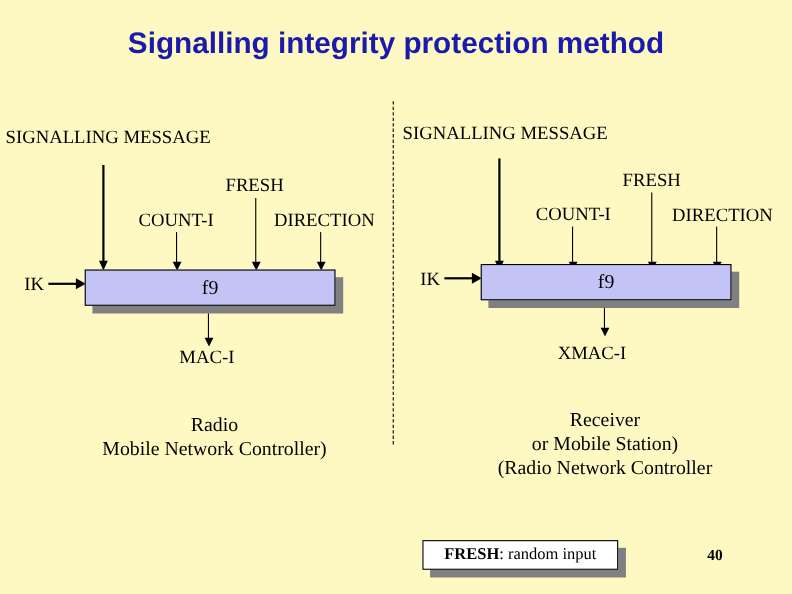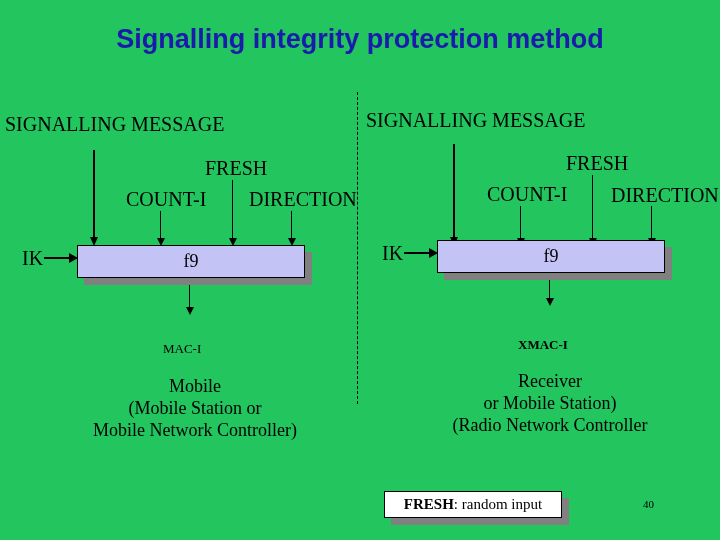--- a/index.html
+++ b/index.html
@@ -4,21 +4,21 @@
 <style>
   html, body {
     margin: 0;
     padding: 0;
     background: #ffffff;
   }
   #slide {
     position: relative;
     width: 720px;
     height: 540px;
-    background: #22c55e;
+    background: #fef9c3;
     overflow: hidden;
     font-family: "Liberation Serif", "DejaVu Serif", serif;
     color: #000000;
   }
   .abs { position: absolute; }
 
   
   #title {
     left: 0;
     top: 24px;
@@ -36,26 +36,26 @@
   #divider {
     left: 357px;
     top: 92px;
     width: 0px;
     height: 312px;
     border-left: 1px dashed #000000;
   }
 
   
   .lbl {
-    font-size: 20px;
+    font-size: 17px;
     line-height: 15px;
     white-space: nowrap;
     color: #000000;
   }
-  .lbl-sm { font-size: 13px; margin-top: 24px; }
+  .lbl-sm { font-size: 17px; }
 
   
   .varrow {
     width: 1px;
     background: #000000;
   }
   .varrow::after {
     content: "";
     position: absolute;
     left: -3.5px;
@@ -122,22 +122,23 @@
     align-items: center;
     justify-content: center;
     padding: 0 6px;
     font-size: 15px;
     white-space: nowrap;
   }
   #legend-box b { font-weight: bold; }
 
   
   #page-number {
-    font-size: 11px;
+    font-size: 14px;
     color: #000000;
+    font-weight: bold;
   }
 </style>
 </head>
 <body>
 
 <div id="slide">
 
   <div class="abs" id="title">Signalling integrity protection method</div>
 
   <div class="abs" id="divider"></div>
@@ -159,22 +160,21 @@
   <div class="abs harrow" style="left:44px; top:257px; width:26px;"></div>
 
   <div class="abs fnbox" style="left:77px; top:245px; width:228px; height:33px;">
     <span>f9</span>
   </div>
 
   <div class="abs varrow" style="left:189px; top:285px; height:23px;"></div>
   <div class="abs lbl lbl-sm" style="left:163px; top:317px;">MAC-I</div>
 
   <div class="abs caption" style="left:30px; top:375px; width:330px;">
-    <div>Mobile</div>
-    <div>(Mobile Station or</div>
+    <div>Radio</div>
     <div>Mobile Network Controller)</div>
   </div>
 
   <div class="abs lbl" style="left:366px; top:113px;">SIGNALLING MESSAGE</div>
 
   <div class="abs lbl" style="left:566px; top:156px;">FRESH</div>
 
   <div class="abs lbl" style="left:487px; top:187px;">COUNT-I</div>
 
   <div class="abs lbl" style="left:611px; top:188px;">DIRECTION</div>
@@ -185,21 +185,21 @@
   <div class="abs varrow" style="left:520px; top:206px; height:33px;"></div>
   <div class="abs varrow" style="left:592px; top:175px; height:64px;"></div>
   <div class="abs varrow" style="left:651px; top:206px; height:33px;"></div>
   <div class="abs harrow" style="left:404px; top:252px; width:26px;"></div>
 
   <div class="abs fnbox" style="left:437px; top:240px; width:228px; height:33px;">
     <span>f9</span>
   </div>
 
   <div class="abs varrow" style="left:549px; top:280px; height:19px;"></div>
-  <div class="abs lbl lbl-sm" style="left:518px; top:313px;font-weight:bold;">XMAC-I</div>
+  <div class="abs lbl lbl-sm" style="left:507px; top:313px;">XMAC-I</div>
 
   <div class="abs caption" style="left:390px; top:370px; width:320px;">
     <div>Receiver</div>
     <div>or Mobile Station)</div>
     <div>(Radio Network Controller</div>
   </div>
 
   <div class="abs" id="legend-box" style="left:384px; top:491px; width:178px; height:27px;">
     <b>FRESH</b>
       <span>: random input</span>

